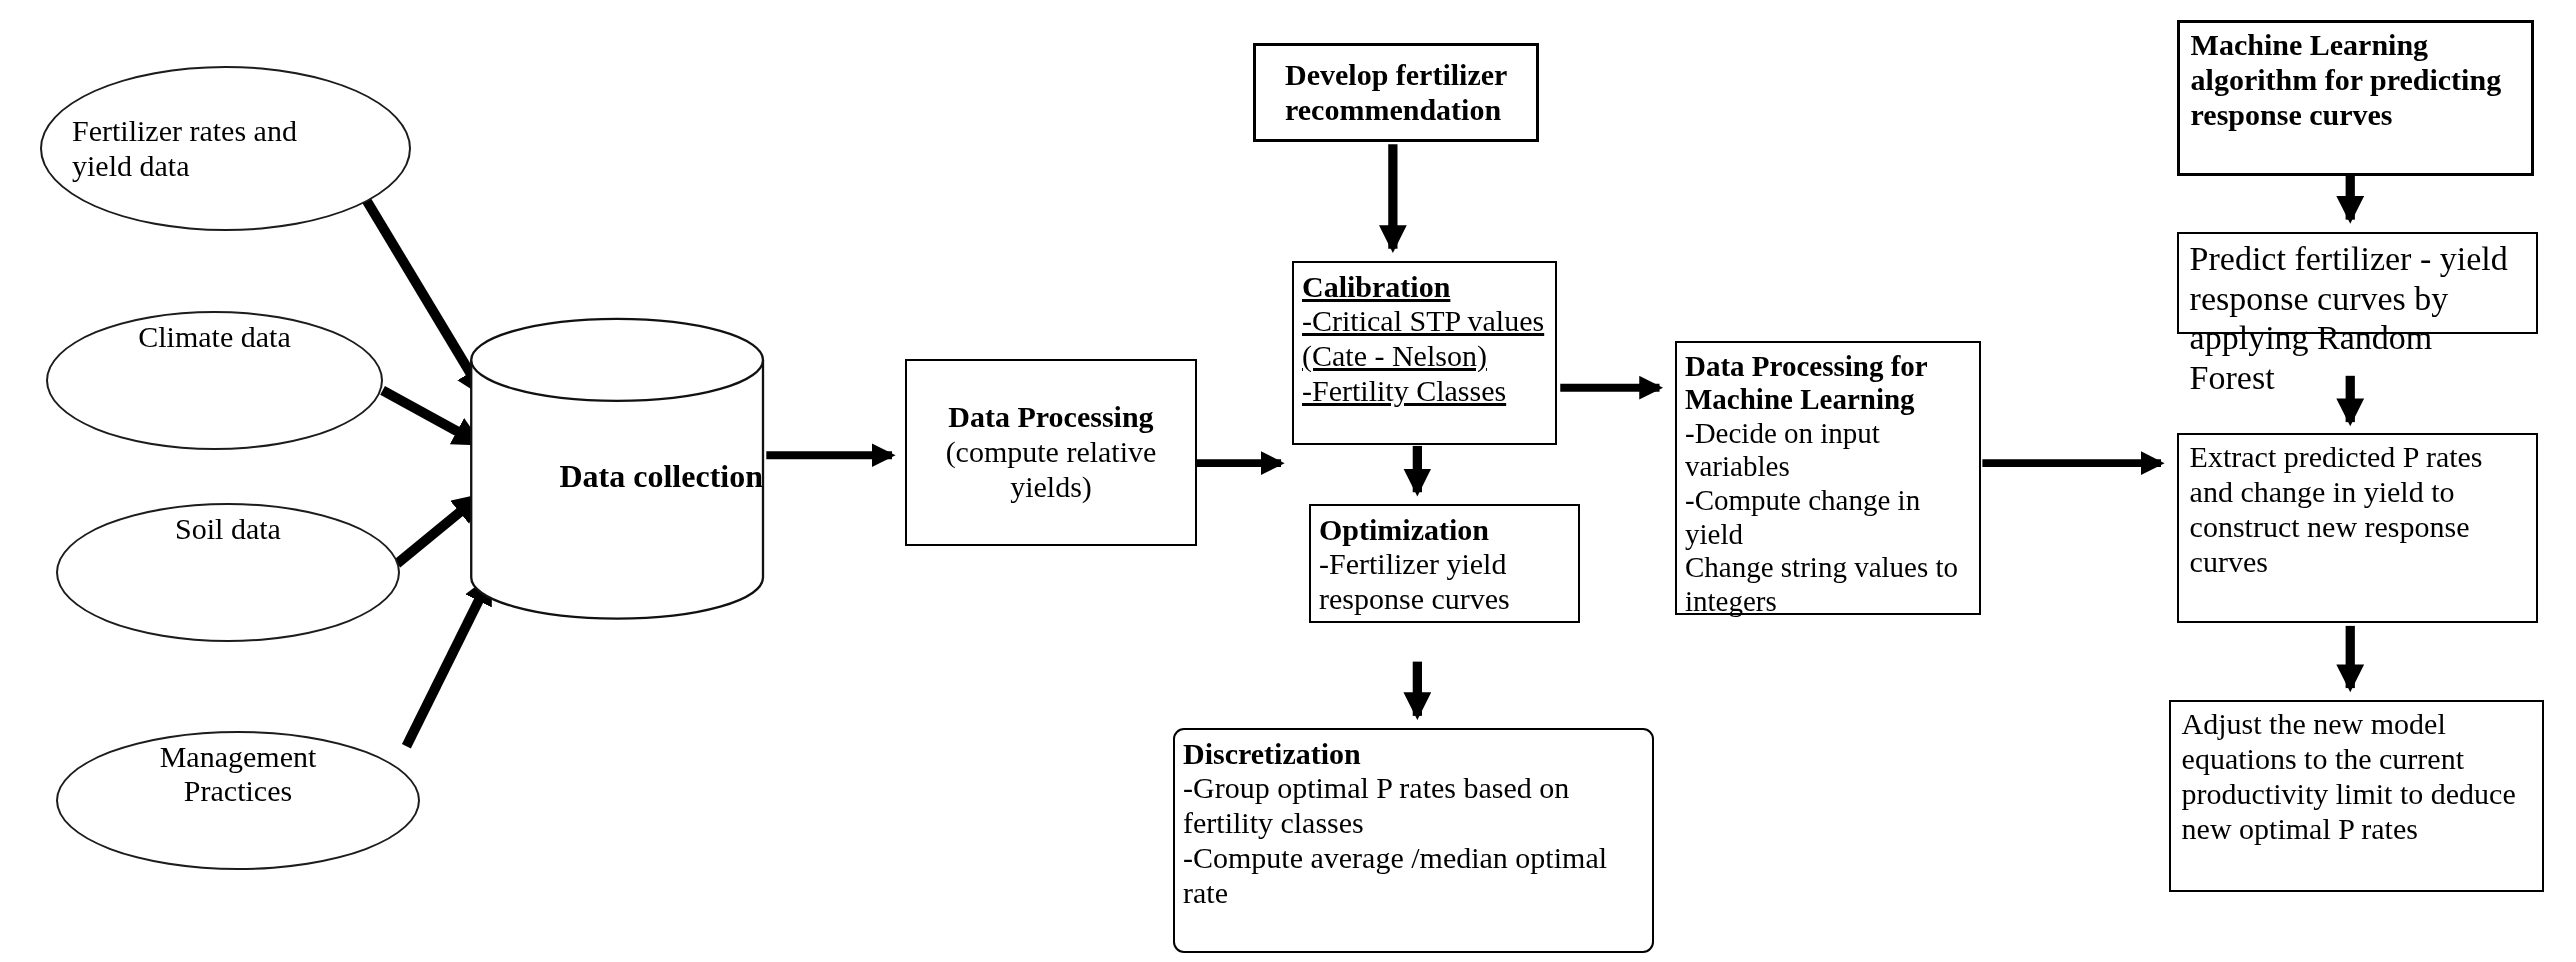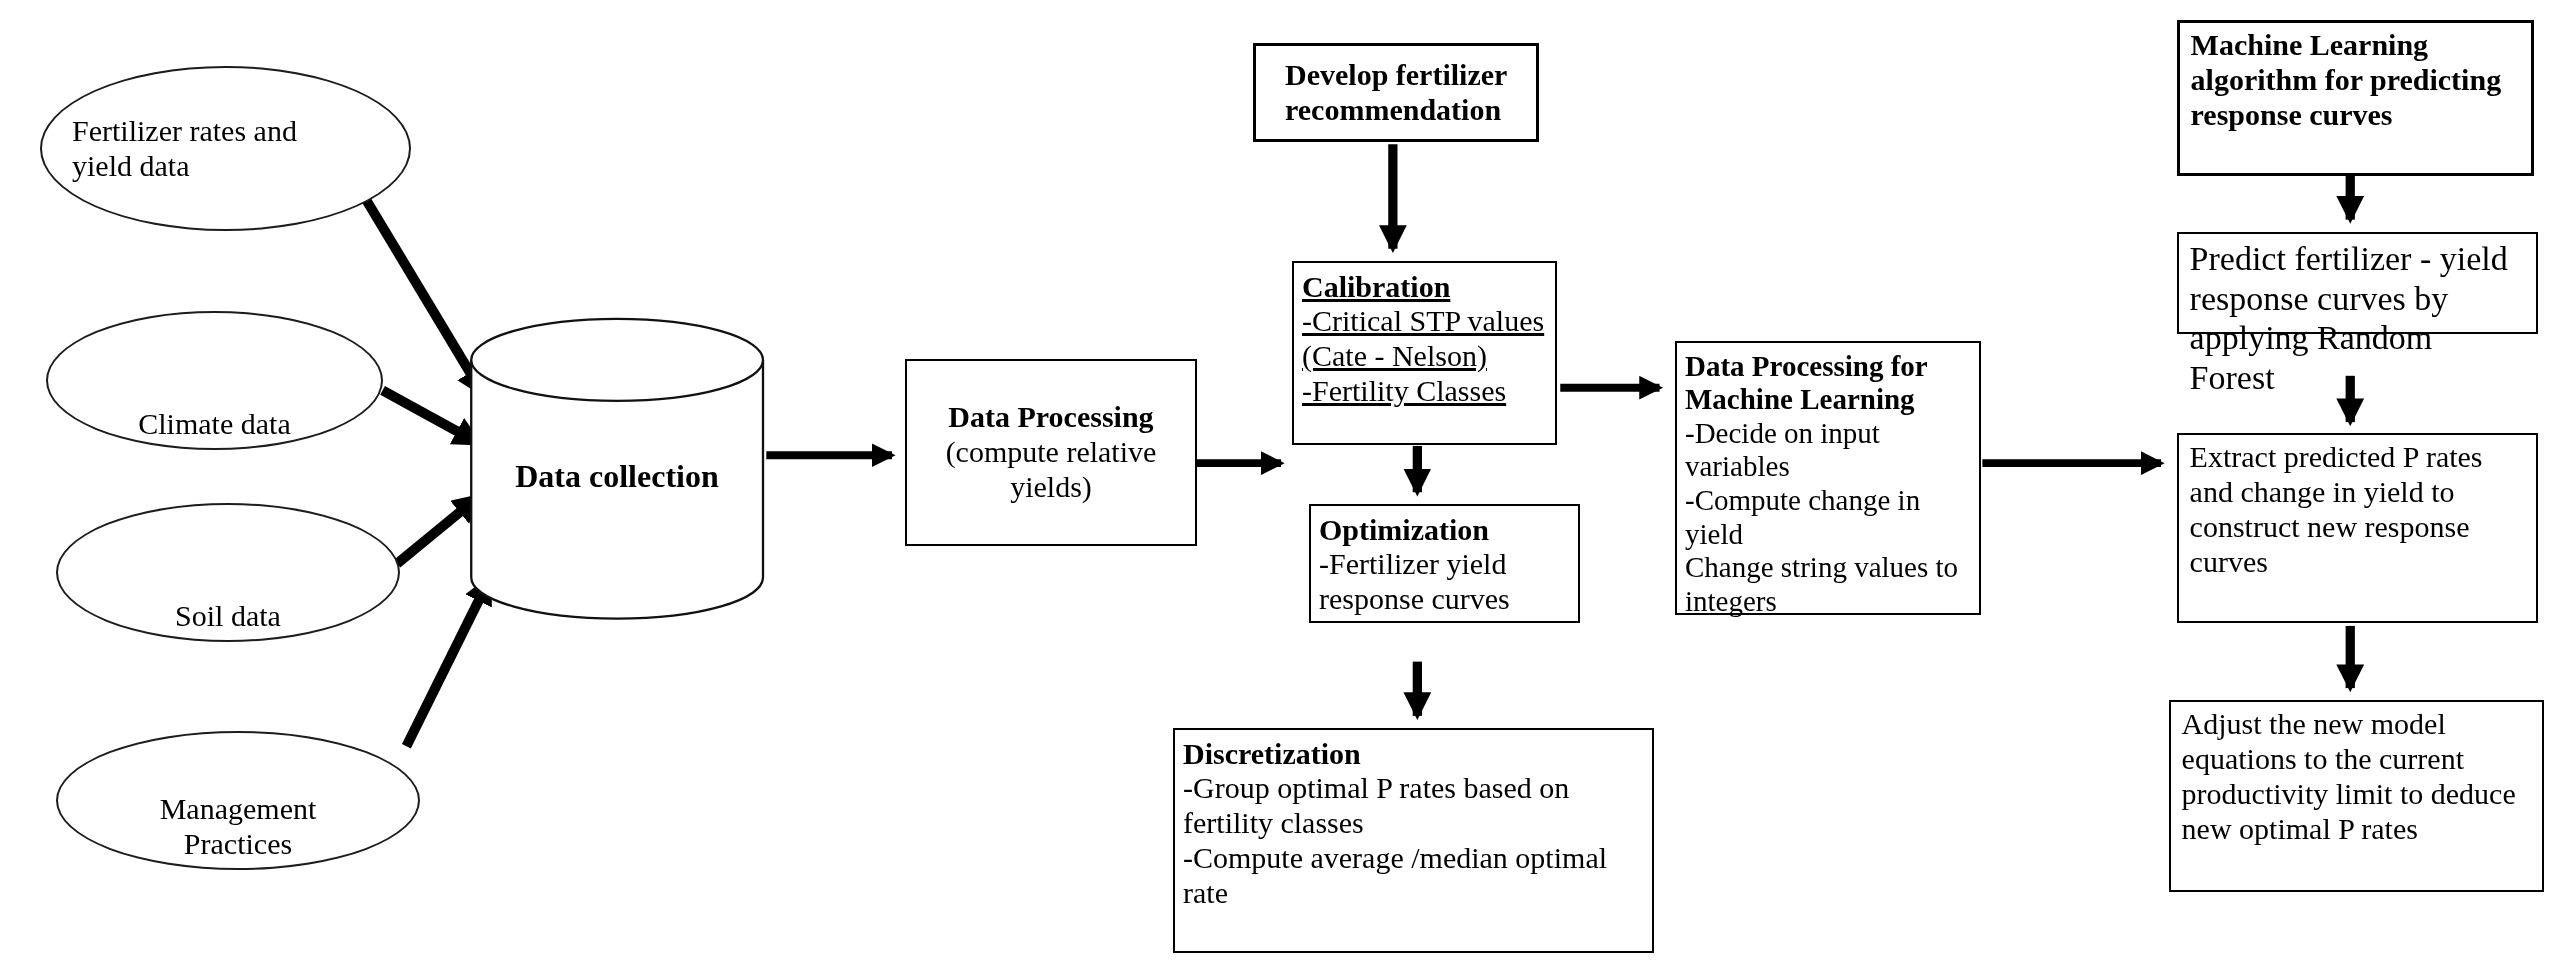--- a/index.html
+++ b/index.html
@@ -20,33 +20,33 @@
     display:flex;
     flex-direction:column;
     background:#ffffff;
   }
   .rect{border:2.6px solid #000;}
   .rect-thick{border:3.3px solid #000;}
   .ellipse{
     border:2px solid #1c1c1c;
     border-radius:50%;
     align-items:center;
-    justify-content:flex-end;
+    justify-content:flex-start;
     text-align:center;
     background:#ffffff;
   }
   .ellipse.left-text{align-items:flex-start;text-align:left;justify-content:center;}
   .center-box{align-items:center;justify-content:center;text-align:center;}
   .left-box{align-items:flex-start;justify-content:flex-start;text-align:left;}
   .vcenter{justify-content:center;}
   .bold{font-weight:700;}
   .pad-sm{padding:6.6px 8px;}
   .cyl-label{
     position:absolute;
-    text-align:center;
+    text-align:right;
     font-weight:700;
     font-size:32px;
   }
 </style>
 </head>
 <body>
 
 <div class="canvas">
 
   <svg class="layer" viewBox="0 0 3893 1454">
@@ -110,21 +110,21 @@
     <div>-Critical STP values</div>
     <div>(Cate - Nelson)</div>
     <div>-Fertility Classes</div>
   </div>
 
   <div class="node rect left-box pad-sm" style="left:1309px;top:504px;width:271px;height:119px;">
     <div class="bold">Optimization</div>
     <div>-Fertilizer yield response curves</div>
   </div>
 
-  <div class="node rect left-box pad-sm" style="left:1173px;top:728px;width:481px;height:225px;">
+  <div class="node rect left-box pad-sm" style="left:1173px;top:728px;width:481px;height:225px;border-radius:11px;">
     <div class="bold">Discretization</div>
     <div>-Group optimal P rates based on fertility classes</div>
     <div>-Compute average /median optimal rate</div>
   </div>
 
   <div class="node rect left-box pad-sm" style="left:1675px;top:341px;width:306px;height:274px;font-size:29px;">
     <div class="bold">Data Processing for Machine Learning</div>
     <div>-Decide on input variables</div>
     <div>-Compute change in yield</div>
     <div>Change string values to integers</div>

